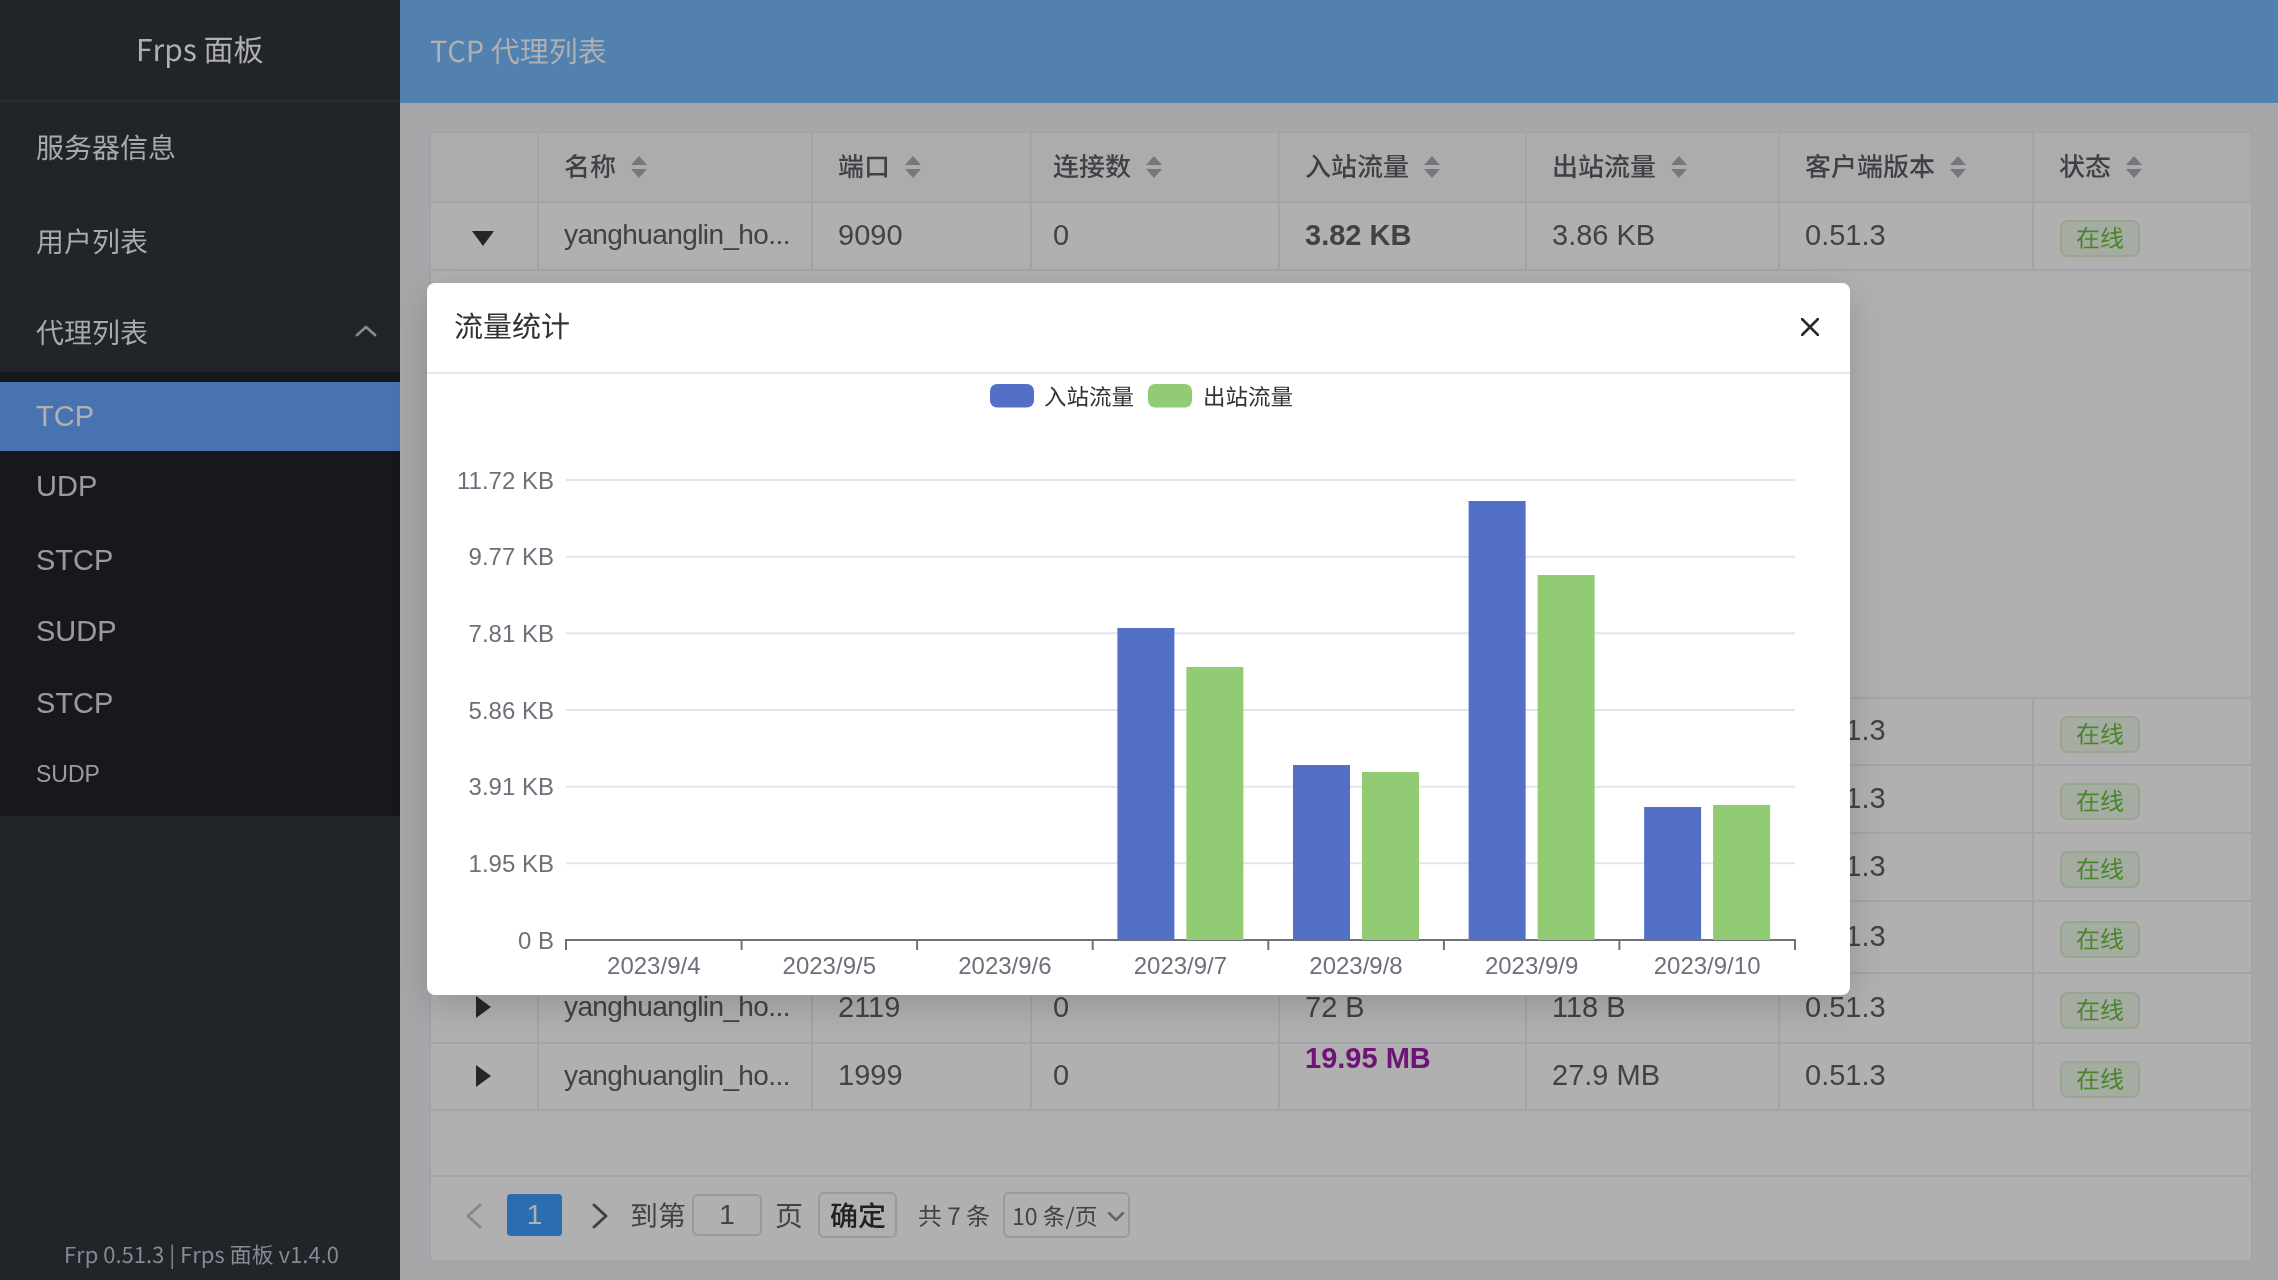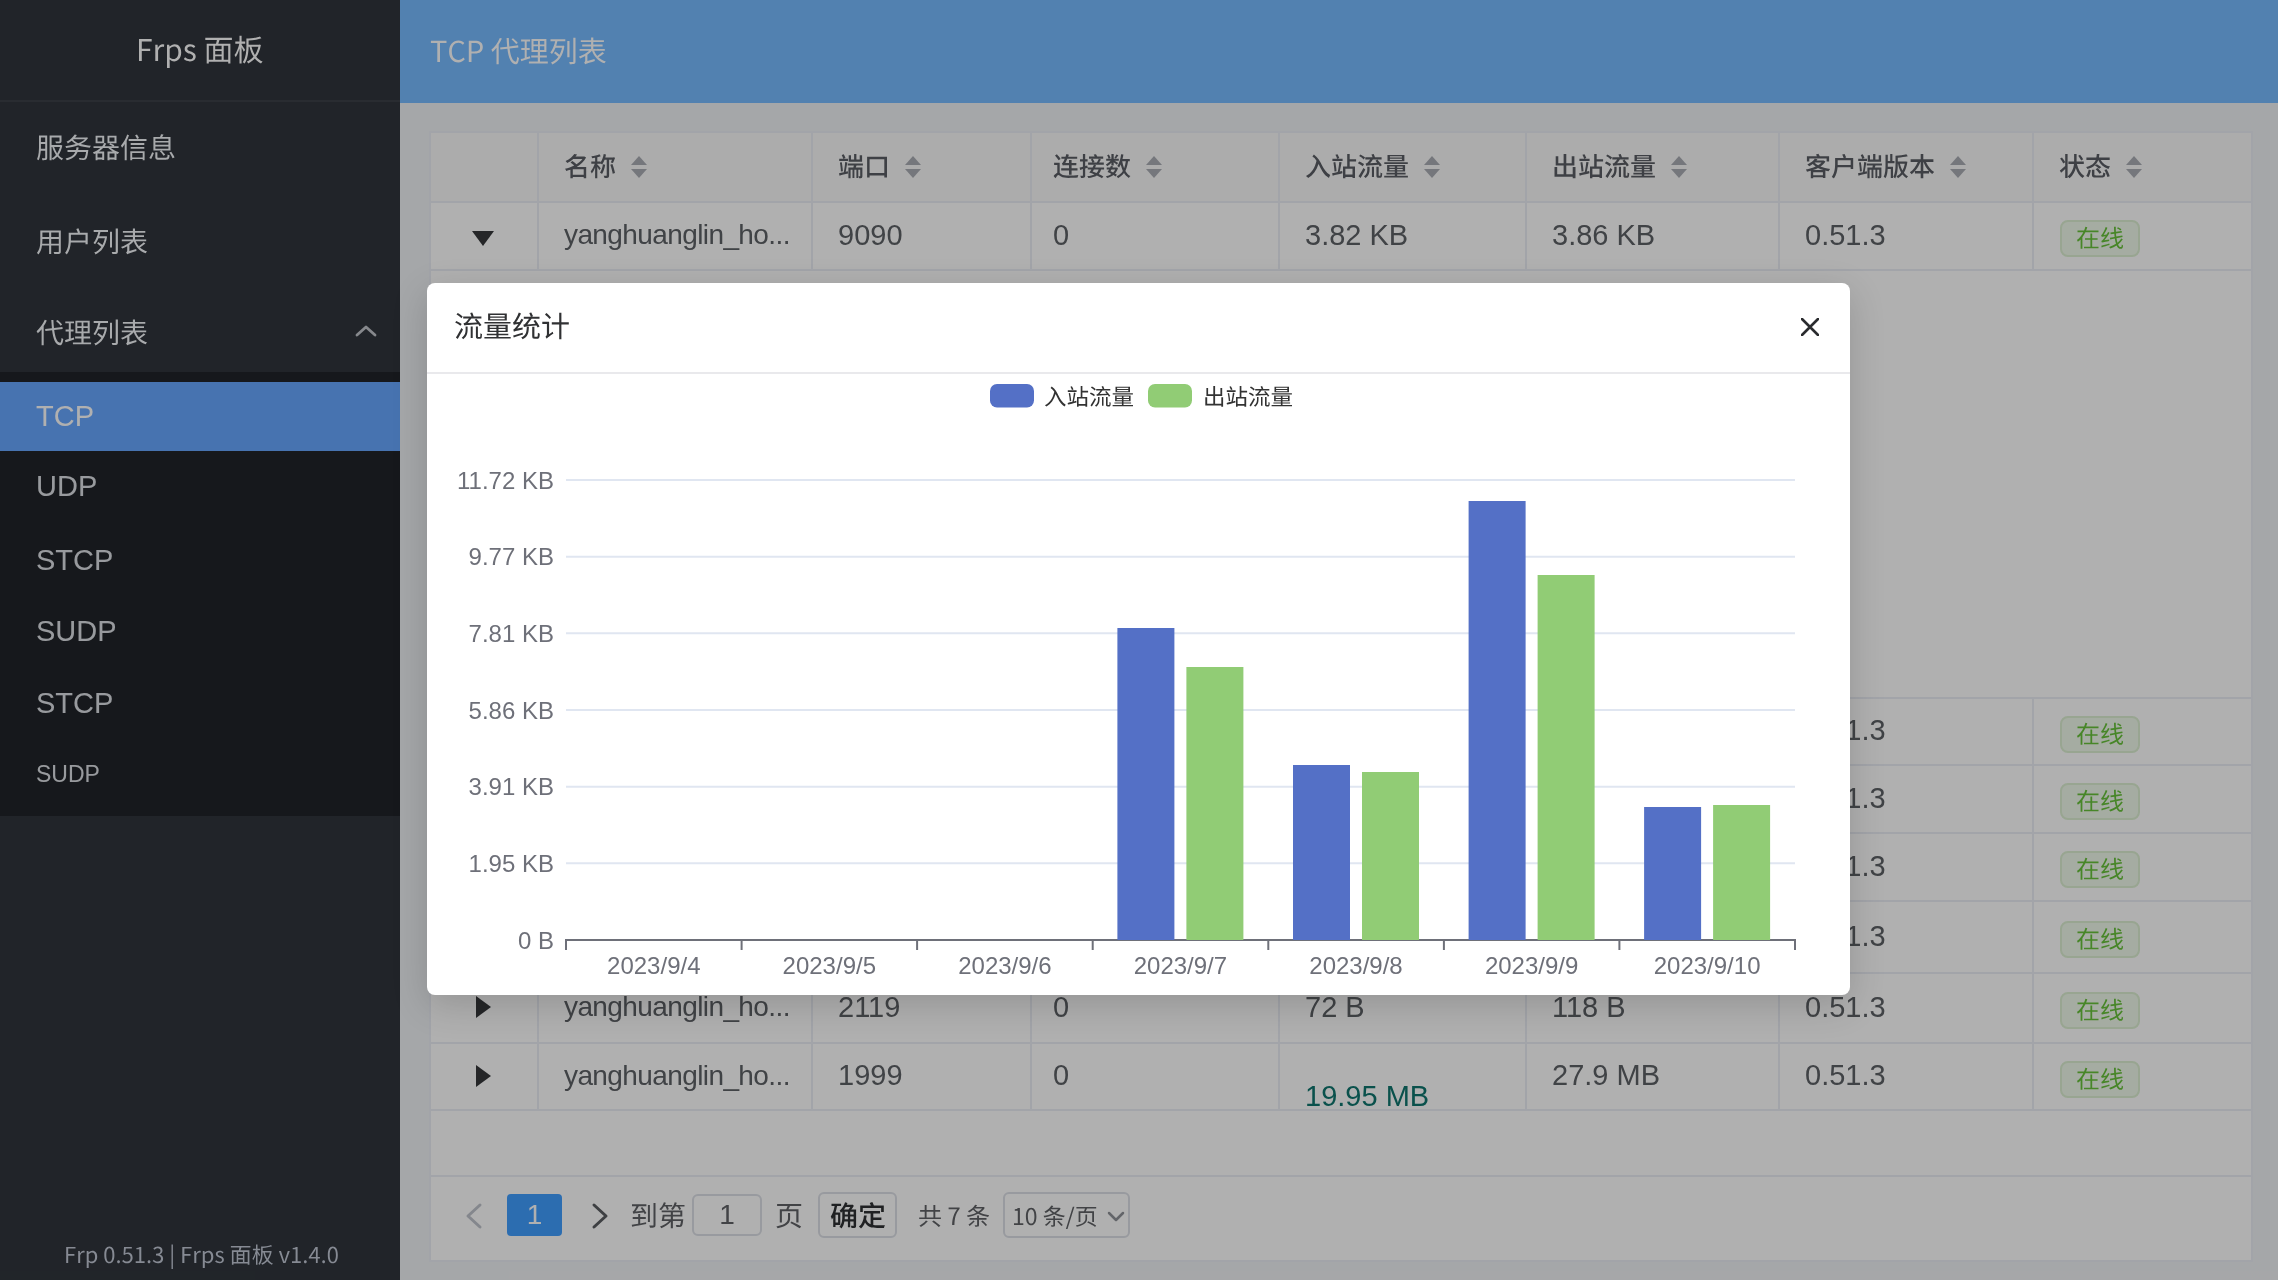--- a/index.html
+++ b/index.html
@@ -90,21 +90,21 @@
 <svg style="position:absolute;left:2126px;top:156px;z-index:4" width="16" height="22">
       <path d="M8 0 L16 9 L0 9 Z" fill="#aaadb4"></path>
       <path d="M0 13 L16 13 L8 22 Z" fill="#aaadb4"></path>
     </svg>
 <svg style="position:absolute;left:472px;top:230.5px;z-index:4" width="22" height="15">
       <path d="M0 0 L22 0 L11 15 Z" fill="#36383b"></path>
     </svg>
 <div style="position:absolute;left:564px;top:218.2px;height:33.6px;line-height:33.6px;font-size:28px;color:#5e6166;font-weight:normal;white-space:nowrap;z-index:4;letter-spacing:-0.6px;">yanghuanglin_ho...</div>
 <div style="position:absolute;left:838px;top:217.6px;height:34.8px;line-height:34.8px;font-size:29px;color:#5e6166;font-weight:normal;white-space:nowrap;z-index:4;">9090</div>
 <div style="position:absolute;left:1053px;top:217.6px;height:34.8px;line-height:34.8px;font-size:29px;color:#5e6166;font-weight:normal;white-space:nowrap;z-index:4;">0</div>
-<div style="position:absolute;left:1305px;top:217.6px;height:34.8px;line-height:34.8px;font-size:29px;color:#5e6166;font-weight:normal;white-space:nowrap;z-index:4;">3.82 KB</div>
+<div style="position:absolute;left:1305px;top:217.6px;height:34.8px;line-height:34.8px;font-size:29px;color:#5e6166;font-weight:bold;white-space:nowrap;z-index:4;">3.82 KB</div>
 <div style="position:absolute;left:1552px;top:217.6px;height:34.8px;line-height:34.8px;font-size:29px;color:#5e6166;font-weight:normal;white-space:nowrap;z-index:4;">3.86 KB</div>
 <div style="position:absolute;left:1805px;top:217.6px;height:34.8px;line-height:34.8px;font-size:29px;color:#5e6166;font-weight:normal;white-space:nowrap;z-index:4;">0.51.3</div>
 <div style="position:absolute;left:2060px;top:220.0px;width:80px;height:37px;background:#f0f9eb;border:2px solid #dcefd2;border-radius:8px;z-index:4;"></div>
 <svg style="position:absolute;left:2076.0px;top:247.0px;overflow:visible;z-index:5;" width="2" height="2">
       <path d="M9.4 -20.2C9 -18.9 8.6 -17.7 8.1 -16.4H1.5V-14.7H7.3C5.8 -11.6 3.7 -8.8 0.9 -6.9C1.2 -6.5 1.7 -5.7 1.8 -5.2C2.9 -5.9 3.8 -6.7 4.6 -7.6V1.8H6.4V-9.8C7.6 -11.3 8.5 -13 9.4 -14.7H22.5V-16.4H10.1C10.5 -17.5 10.9 -18.6 11.3 -19.7ZM14.4 -13.5V-8.8H9V-7.2H14.4V-0.3H8V1.3H22.5V-0.3H16.2V-7.2H21.6V-8.8H16.2V-13.5Z M25.3 -1.3 25.7 0.4C27.9 -0.2 30.8 -1.1 33.6 -1.9L33.3 -3.5C30.3 -2.6 27.3 -1.8 25.3 -1.3ZM40.9 -18.7C42.1 -18.1 43.6 -17.2 44.4 -16.5L45.4 -17.7C44.7 -18.3 43.1 -19.2 42 -19.7ZM25.7 -10.2C26.1 -10.3 26.6 -10.5 29.6 -10.8C28.5 -9.3 27.6 -8.1 27.1 -7.6C26.4 -6.7 25.8 -6.1 25.3 -6C25.5 -5.6 25.8 -4.7 25.9 -4.4C26.4 -4.7 27.2 -4.9 33.2 -6.1C33.2 -6.5 33.2 -7.2 33.2 -7.6L28.4 -6.8C30.3 -8.9 32.1 -11.6 33.6 -14.2L32.1 -15.1C31.7 -14.2 31.1 -13.3 30.6 -12.5L27.6 -12.1C29 -14.2 30.4 -16.8 31.4 -19.3L29.7 -20.1C28.8 -17.2 27 -14.1 26.5 -13.3C26 -12.5 25.6 -12 25.1 -11.9C25.3 -11.4 25.6 -10.5 25.7 -10.2ZM45.3 -8.4C44.3 -6.9 43 -5.5 41.5 -4.3C41.1 -5.5 40.8 -7.1 40.5 -8.8L46.6 -10L46.3 -11.5L40.3 -10.4C40.2 -11.4 40.1 -12.5 40 -13.6L46 -14.5L45.7 -16.1L39.9 -15.2C39.8 -16.8 39.8 -18.5 39.8 -20.2H38C38 -18.4 38.1 -16.7 38.2 -15L34.4 -14.4L34.7 -12.8L38.3 -13.3C38.4 -12.2 38.5 -11.1 38.6 -10.1L33.9 -9.2L34.2 -7.6L38.8 -8.5C39.1 -6.5 39.5 -4.7 40 -3.2C37.9 -1.8 35.6 -0.7 33.1 0C33.6 0.4 34 1.1 34.3 1.5C36.5 0.7 38.7 -0.3 40.6 -1.6C41.6 0.6 42.9 1.8 44.6 1.8C46.2 1.8 46.8 1.1 47.1 -1.6C46.7 -1.8 46.1 -2.2 45.8 -2.6C45.6 -0.5 45.4 0.1 44.8 0.1C43.7 0.1 42.8 -0.9 42.1 -2.6C44 -4.1 45.6 -5.8 46.8 -7.7Z" fill="#67c23a"></path>
     </svg>
 <svg style="position:absolute;left:476px;top:719.5px;z-index:4" width="15" height="22">
       <path d="M0 0 L15 11 L0 22 Z" fill="#36383b"></path>
     </svg>
 <div style="position:absolute;left:564px;top:713.7px;height:33.6px;line-height:33.6px;font-size:28px;color:#5e6166;font-weight:normal;white-space:nowrap;z-index:4;letter-spacing:-0.6px;">yanghuanglin_ho...</div>
@@ -168,21 +168,21 @@
 <div style="position:absolute;left:2060px;top:992.0px;width:80px;height:37px;background:#f0f9eb;border:2px solid #dcefd2;border-radius:8px;z-index:4;"></div>
 <svg style="position:absolute;left:2076.0px;top:1019.0px;overflow:visible;z-index:5;" width="2" height="2">
       <path d="M9.4 -20.2C9 -18.9 8.6 -17.7 8.1 -16.4H1.5V-14.7H7.3C5.8 -11.6 3.7 -8.8 0.9 -6.9C1.2 -6.5 1.7 -5.7 1.8 -5.2C2.9 -5.9 3.8 -6.7 4.6 -7.6V1.8H6.4V-9.8C7.6 -11.3 8.5 -13 9.4 -14.7H22.5V-16.4H10.1C10.5 -17.5 10.9 -18.6 11.3 -19.7ZM14.4 -13.5V-8.8H9V-7.2H14.4V-0.3H8V1.3H22.5V-0.3H16.2V-7.2H21.6V-8.8H16.2V-13.5Z M25.3 -1.3 25.7 0.4C27.9 -0.2 30.8 -1.1 33.6 -1.9L33.3 -3.5C30.3 -2.6 27.3 -1.8 25.3 -1.3ZM40.9 -18.7C42.1 -18.1 43.6 -17.2 44.4 -16.5L45.4 -17.7C44.7 -18.3 43.1 -19.2 42 -19.7ZM25.7 -10.2C26.1 -10.3 26.6 -10.5 29.6 -10.8C28.5 -9.3 27.6 -8.1 27.1 -7.6C26.4 -6.7 25.8 -6.1 25.3 -6C25.5 -5.6 25.8 -4.7 25.9 -4.4C26.4 -4.7 27.2 -4.9 33.2 -6.1C33.2 -6.5 33.2 -7.2 33.2 -7.6L28.4 -6.8C30.3 -8.9 32.1 -11.6 33.6 -14.2L32.1 -15.1C31.7 -14.2 31.1 -13.3 30.6 -12.5L27.6 -12.1C29 -14.2 30.4 -16.8 31.4 -19.3L29.7 -20.1C28.8 -17.2 27 -14.1 26.5 -13.3C26 -12.5 25.6 -12 25.1 -11.9C25.3 -11.4 25.6 -10.5 25.7 -10.2ZM45.3 -8.4C44.3 -6.9 43 -5.5 41.5 -4.3C41.1 -5.5 40.8 -7.1 40.5 -8.8L46.6 -10L46.3 -11.5L40.3 -10.4C40.2 -11.4 40.1 -12.5 40 -13.6L46 -14.5L45.7 -16.1L39.9 -15.2C39.8 -16.8 39.8 -18.5 39.8 -20.2H38C38 -18.4 38.1 -16.7 38.2 -15L34.4 -14.4L34.7 -12.8L38.3 -13.3C38.4 -12.2 38.5 -11.1 38.6 -10.1L33.9 -9.2L34.2 -7.6L38.8 -8.5C39.1 -6.5 39.5 -4.7 40 -3.2C37.9 -1.8 35.6 -0.7 33.1 0C33.6 0.4 34 1.1 34.3 1.5C36.5 0.7 38.7 -0.3 40.6 -1.6C41.6 0.6 42.9 1.8 44.6 1.8C46.2 1.8 46.8 1.1 47.1 -1.6C46.7 -1.8 46.1 -2.2 45.8 -2.6C45.6 -0.5 45.4 0.1 44.8 0.1C43.7 0.1 42.8 -0.9 42.1 -2.6C44 -4.1 45.6 -5.8 46.8 -7.7Z" fill="#67c23a"></path>
     </svg>
 <svg style="position:absolute;left:476px;top:1064.5px;z-index:4" width="15" height="22">
       <path d="M0 0 L15 11 L0 22 Z" fill="#36383b"></path>
     </svg>
 <div style="position:absolute;left:564px;top:1058.7px;height:33.6px;line-height:33.6px;font-size:28px;color:#5e6166;font-weight:normal;white-space:nowrap;z-index:4;letter-spacing:-0.6px;">yanghuanglin_ho...</div>
 <div style="position:absolute;left:838px;top:1058.1px;height:34.8px;line-height:34.8px;font-size:29px;color:#5e6166;font-weight:normal;white-space:nowrap;z-index:4;">1999</div>
 <div style="position:absolute;left:1053px;top:1058.1px;height:34.8px;line-height:34.8px;font-size:29px;color:#5e6166;font-weight:normal;white-space:nowrap;z-index:4;">0</div>
-<div style="position:absolute;left:1305px;top:1079px;height:34.8px;line-height:34.8px;font-size:29px;color:#0f766e;font-weight:normal;white-space:nowrap;z-index:4;">19.95 MB</div>
+<div style="position:absolute;left:1305px;top:1041px;height:34.8px;line-height:34.8px;font-size:29px;color:#a21caf;font-weight:bold;white-space:nowrap;z-index:4;">19.95 MB</div>
 <div style="position:absolute;left:1552px;top:1058.1px;height:34.8px;line-height:34.8px;font-size:29px;color:#5e6166;font-weight:normal;white-space:nowrap;z-index:4;">27.9 MB</div>
 <div style="position:absolute;left:1805px;top:1058.1px;height:34.8px;line-height:34.8px;font-size:29px;color:#5e6166;font-weight:normal;white-space:nowrap;z-index:4;">0.51.3</div>
 <div style="position:absolute;left:2060px;top:1060.5px;width:80px;height:37px;background:#f0f9eb;border:2px solid #dcefd2;border-radius:8px;z-index:4;"></div>
 <svg style="position:absolute;left:2076.0px;top:1087.5px;overflow:visible;z-index:5;" width="2" height="2">
       <path d="M9.4 -20.2C9 -18.9 8.6 -17.7 8.1 -16.4H1.5V-14.7H7.3C5.8 -11.6 3.7 -8.8 0.9 -6.9C1.2 -6.5 1.7 -5.7 1.8 -5.2C2.9 -5.9 3.8 -6.7 4.6 -7.6V1.8H6.4V-9.8C7.6 -11.3 8.5 -13 9.4 -14.7H22.5V-16.4H10.1C10.5 -17.5 10.9 -18.6 11.3 -19.7ZM14.4 -13.5V-8.8H9V-7.2H14.4V-0.3H8V1.3H22.5V-0.3H16.2V-7.2H21.6V-8.8H16.2V-13.5Z M25.3 -1.3 25.7 0.4C27.9 -0.2 30.8 -1.1 33.6 -1.9L33.3 -3.5C30.3 -2.6 27.3 -1.8 25.3 -1.3ZM40.9 -18.7C42.1 -18.1 43.6 -17.2 44.4 -16.5L45.4 -17.7C44.7 -18.3 43.1 -19.2 42 -19.7ZM25.7 -10.2C26.1 -10.3 26.6 -10.5 29.6 -10.8C28.5 -9.3 27.6 -8.1 27.1 -7.6C26.4 -6.7 25.8 -6.1 25.3 -6C25.5 -5.6 25.8 -4.7 25.9 -4.4C26.4 -4.7 27.2 -4.9 33.2 -6.1C33.2 -6.5 33.2 -7.2 33.2 -7.6L28.4 -6.8C30.3 -8.9 32.1 -11.6 33.6 -14.2L32.1 -15.1C31.7 -14.2 31.1 -13.3 30.6 -12.5L27.6 -12.1C29 -14.2 30.4 -16.8 31.4 -19.3L29.7 -20.1C28.8 -17.2 27 -14.1 26.5 -13.3C26 -12.5 25.6 -12 25.1 -11.9C25.3 -11.4 25.6 -10.5 25.7 -10.2ZM45.3 -8.4C44.3 -6.9 43 -5.5 41.5 -4.3C41.1 -5.5 40.8 -7.1 40.5 -8.8L46.6 -10L46.3 -11.5L40.3 -10.4C40.2 -11.4 40.1 -12.5 40 -13.6L46 -14.5L45.7 -16.1L39.9 -15.2C39.8 -16.8 39.8 -18.5 39.8 -20.2H38C38 -18.4 38.1 -16.7 38.2 -15L34.4 -14.4L34.7 -12.8L38.3 -13.3C38.4 -12.2 38.5 -11.1 38.6 -10.1L33.9 -9.2L34.2 -7.6L38.8 -8.5C39.1 -6.5 39.5 -4.7 40 -3.2C37.9 -1.8 35.6 -0.7 33.1 0C33.6 0.4 34 1.1 34.3 1.5C36.5 0.7 38.7 -0.3 40.6 -1.6C41.6 0.6 42.9 1.8 44.6 1.8C46.2 1.8 46.8 1.1 47.1 -1.6C46.7 -1.8 46.1 -2.2 45.8 -2.6C45.6 -0.5 45.4 0.1 44.8 0.1C43.7 0.1 42.8 -0.9 42.1 -2.6C44 -4.1 45.6 -5.8 46.8 -7.7Z" fill="#67c23a"></path>
     </svg>
 <svg style="position:absolute;left:462px;top:1202px;z-index:4" width="24" height="28">
       <path d="M18 3 L6 14 L18 25" stroke="#c0c4cc" stroke-width="3" fill="none" stroke-linecap="round" stroke-linejoin="round"></path>
     </svg>
 <div style="position:absolute;left:507px;top:1194px;width:55px;height:42px;background:#409EFF;border-radius:4px;z-index:4;"></div>

